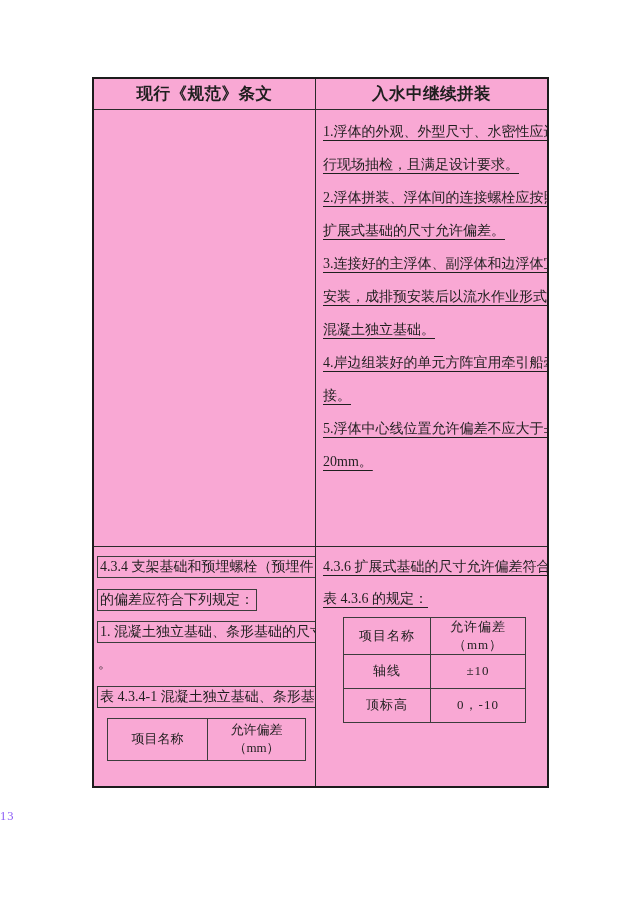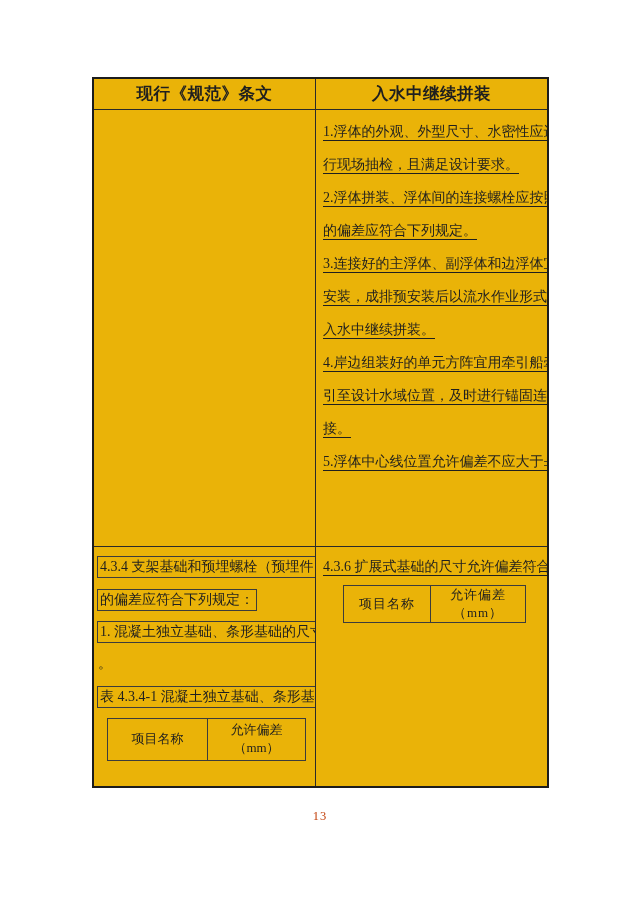--- a/index.html
+++ b/index.html
@@ -12,21 +12,21 @@
   }
 
   .doc-table {
     position: absolute;
     left: 92px; top: 77px;
     width: 457px; height: 711px;
     border: 2px solid #1c1c1c;
     display: grid;
     grid-template-columns: 222px 1fr;
     grid-template-rows: 31px 437px 1fr;
-    background: #eab308;
+    background: #f9a8d4;
   }
 
   .cell { overflow: hidden; }
   .cell.col-left  { border-right: 1px solid #2a2a2a; }
   .cell.row-head  { border-bottom: 1px solid #2a2a2a; }
   .cell.row-one   { border-bottom: 1px solid #2a2a2a; }
 
   .head-cell {
     display: flex; align-items: center; justify-content: center;
     font-weight: bold; font-size: 16.5px; letter-spacing: 0.5px;
@@ -63,23 +63,23 @@
     padding: 0;
   }
   table.tol-left { margin: 5px 0 0 10px; width: 198px; }
   table.tol-left td { height: 42px; }
   table.tol-right { margin: 2px 0 0 20px; width: 182px; }
   table.tol-right td { height: 34px; letter-spacing: 1px; }
 
   .page-number {
     position: absolute;
     left: 0; right: 0; top: 809px;
-    text-align: center;
+    text-align: left;
     font-size: 12.5px;
-    color: #c2410c;
+    color: #8b5cf6;
     letter-spacing: 1px;
   }
 </style>
 </head>
 <body>
 
 <div class="doc-page">
 
   <div class="doc-table">
 
@@ -92,42 +92,42 @@
       <div class="u-row">
           <span class="u-txt">1.浮体的外观、外型尺寸、水密性应进</span>
         </div>
       <div class="u-row">
           <span class="u-txt">行现场抽检，且满足设计要求。</span>
         </div>
       <div class="u-row">
           <span class="u-txt">2.浮体拼装、浮体间的连接螺栓应按照</span>
         </div>
       <div class="u-row">
-          <span class="u-txt">的偏差应符合下列规定。</span>
+          <span class="u-txt">扩展式基础的尺寸允许偏差。</span>
         </div>
       <div class="u-row">
           <span class="u-txt">3.连接好的主浮体、副浮体和边浮体宜</span>
         </div>
       <div class="u-row">
           <span class="u-txt">安装，成排预安装后以流水作业形式推</span>
         </div>
       <div class="u-row">
-          <span class="u-txt">入水中继续拼装。</span>
+          <span class="u-txt">混凝土独立基础。</span>
         </div>
       <div class="u-row">
           <span class="u-txt">4.岸边组装好的单元方阵宜用牵引船牵</span>
-        </div>
-      <div class="u-row">
-          <span class="u-txt">引至设计水域位置，及时进行锚固连</span>
         </div>
       <div class="u-row">
           <span class="u-txt">接。</span>
         </div>
       <div class="u-row">
           <span class="u-txt">5.浮体中心线位置允许偏差不应大于±</span>
+        </div>
+      <div class="u-row">
+          <span class="u-txt">20mm。</span>
         </div>
     </div>
 
     <div class="cell col-left row-two spec-cell">
       <div class="b-row">
           <span class="b-txt">4.3.4 支架基础和预埋螺栓（预埋件）</span>
         </div>
       <div class="b-row">
           <span class="b-txt">的偏差应符合下列规定：</span>
         </div>
@@ -148,26 +148,37 @@
           <td style="width:98px">允许偏差（mm）</td>
         </tr>
       </tbody>
         </table>
     </div>
 
     <div class="cell col-right row-two rev2-cell">
       <div class="u-row" style="height:31.8px">
           <span class="u-txt">4.3.6 扩展式基础的尺寸允许偏差符合</span>
         </div>
+      <div class="u-row" style="height:31.8px">
+          <span class="u-txt">表 4.3.6 的规定：</span>
+        </div>
 
       <table class="tol tol-right">
         <tbody>
             <tr>
           <td colspan="2" style="width:87px">项目名称</td>
           <td style="width:95px">允许偏差（mm）</td>
+        </tr>
+        <tr>
+          <td colspan="2">轴线</td>
+          <td>±10</td>
+        </tr>
+        <tr>
+          <td colspan="2">顶标高</td>
+          <td>0，-10</td>
         </tr>
       </tbody>
         </table>
     </div>
 
   </div>
 
   <div class="page-number">13</div>
 </div>
 

